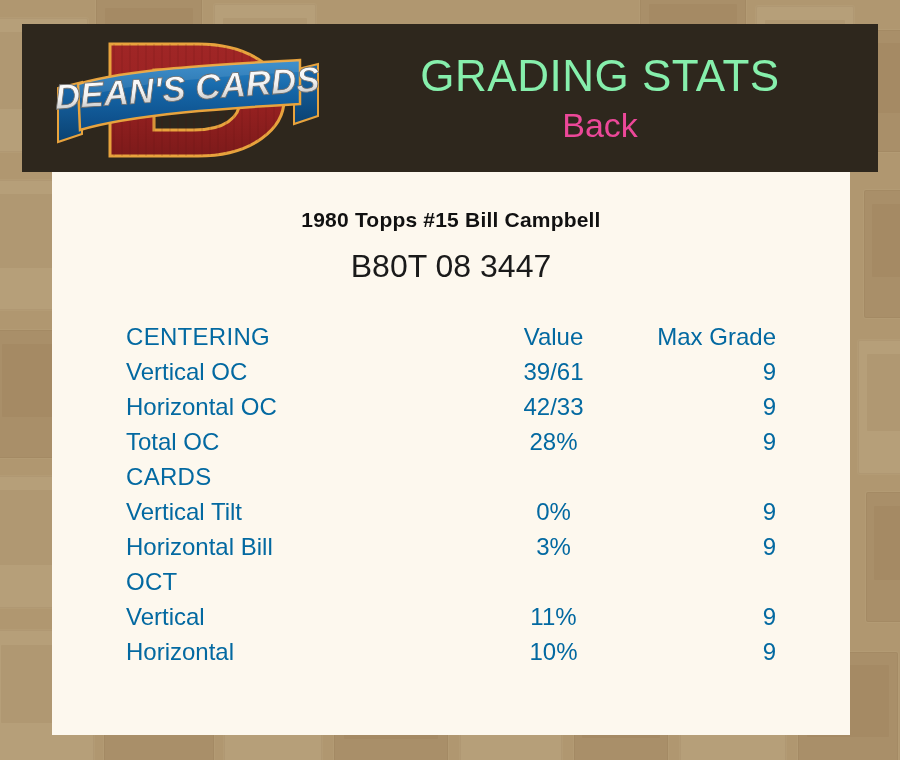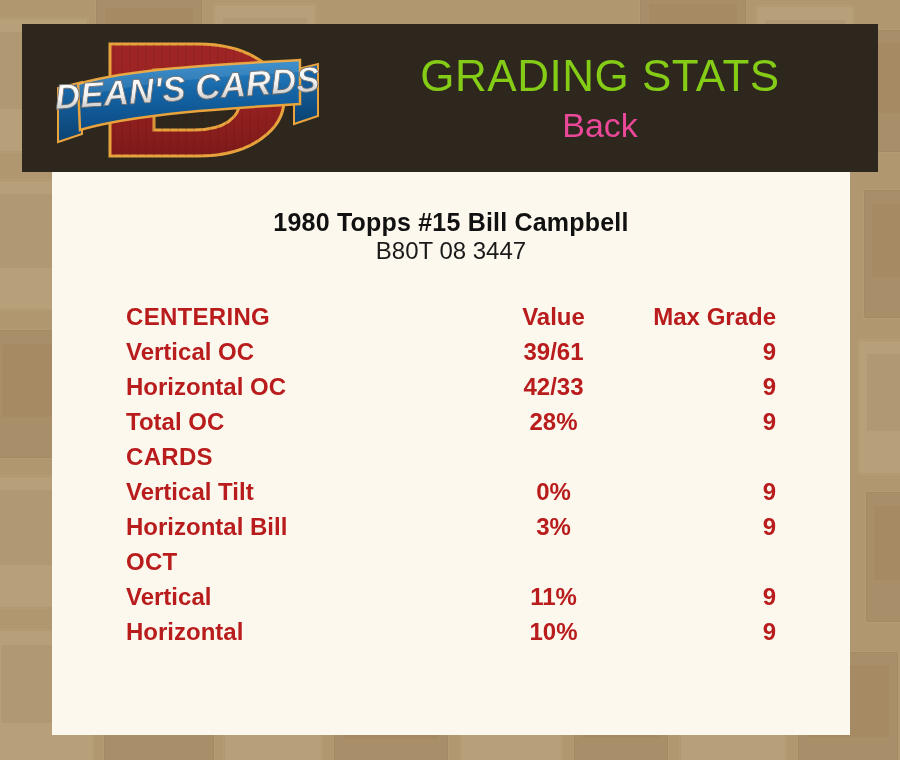--- a/index.html
+++ b/index.html
@@ -70,21 +70,21 @@
     left: 300px;
     top: 0;
     width: 556px;
     height: 148px;
     display: flex;
     flex-direction: column;
     align-items: center;
     justify-content: center;
   }
   #grading-title {
-    color: #84cc16;
+    color: #86efac;
     font-size: 44px;
     line-height: 50px;
     font-weight: 400;
     letter-spacing: 0.5px;
     white-space: nowrap;
     text-align: center;
   }
   #grading-subtitle {
     color: #ec4899;
     font-size: 34px;
@@ -100,47 +100,47 @@
     top: 172px;
     width: 798px;
     height: 563px;
     background: #fdf8ee;
     z-index: 2;
   }
 
   #card-title {
     text-align: center;
     color: #111111;
-    font-size: 25px;
+    font-size: 21px;
     font-weight: bold;
     margin-top: 36px;
     letter-spacing: 0.2px;
   }
   #card-serial {
     text-align: center;
     color: #1a1a1a;
-    font-size: 24px;
+    font-size: 32px;
     font-weight: 400;
-    margin-top: 0;
+    margin-top: 16px;
   }
 
   
   #stats-table {
     margin: 34px auto 0 auto;
     width: 650px;
     border-collapse: collapse;
     color: #21386a;
   }
   #stats-table td, #stats-table th {
     padding: 0;
     height: 35px;
     vertical-align: middle;
     font-size: 24px;
-    font-weight: 700;
-    color: #b91c1c;
+    font-weight: 400;
+    color: #0369a1;
   }
   .col-label { width: 350px; text-align: left; }
   .col-value { width: 155px; text-align: center; }
   .col-grade { width: 145px; text-align: right; }
 
   th.col-label, th.col-value, th.col-grade {
     font-weight: bold;
   }
   th.col-label {
     letter-spacing: 0.3px;

